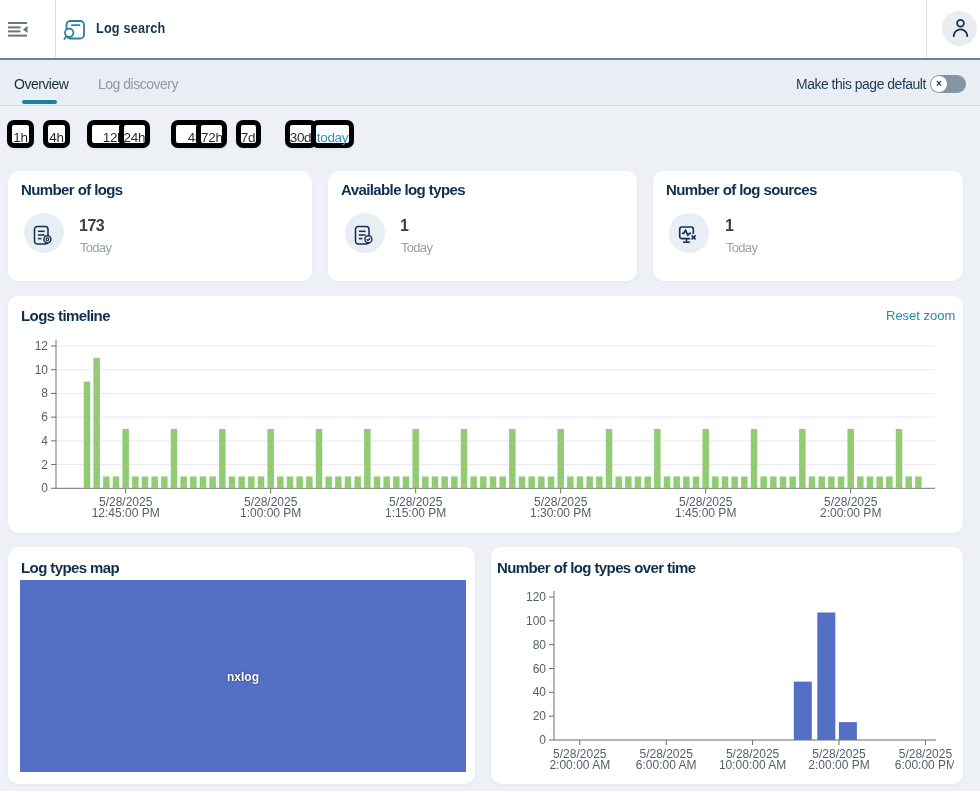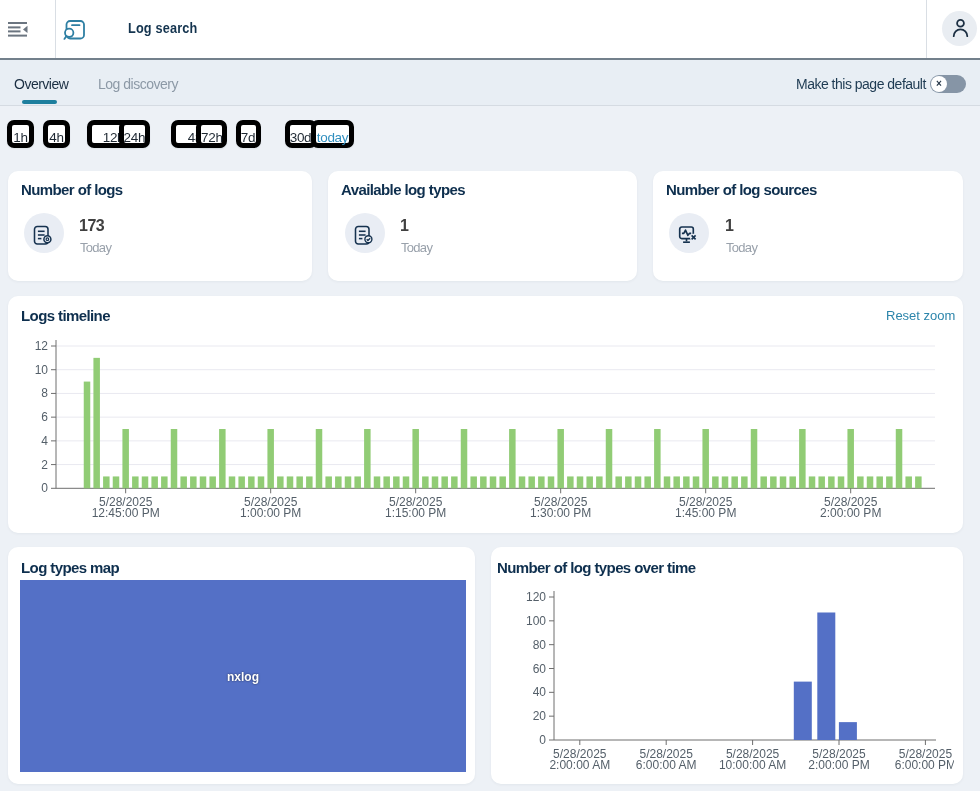--- a/index.html
+++ b/index.html
@@ -2,21 +2,21 @@
 <html><head>
 <meta charset="utf-8">
 <style>
   * { margin:0; padding:0; box-sizing:border-box; }
   html,body { width:980px; height:791px; overflow:hidden; }
   body { font-family:"Liberation Sans", sans-serif; background:#edf1f6; position:relative; }
   .abs { position:absolute; }
   
   #header { left:0; top:0; width:980px; height:60px; background:#fff; border-bottom:2px solid #73808c; }
   .vdiv { top:0; width:1px; height:58px; background:#d9dee4; }
-  #title { left:96px; top:19px; font-size:15.5px; font-weight:bold; color:#14344f; letter-spacing:0.2px;margin-left:32px; }
+  #title { left:96px; top:19px; font-size:15.5px; font-weight:bold; color:#14344f; letter-spacing:0.2px; }
   #avatar { left:942px; top:11px; width:35px; height:35px; border-radius:50%; background:#e9edf2; }
   
   #tabbar { left:0; top:60px; width:980px; height:46px; background:#e8eef4; border-bottom:1px solid #d5dbe2; }
   #tab1 { left:14px; top:76px; letter-spacing:-0.5px; font-size:14px; color:#1a2e42; }
   #tab2 { left:98px; top:76px; letter-spacing:-0.5px; font-size:14px; color:#8c99a6; }
   #tabind { left:22px; top:99.5px; width:35px; height:4px; border-radius:2px; background:#1d7f9e; }
   #mkdef { left:796px; top:76px; letter-spacing:-0.5px; font-size:14px; color:#1d3a52; }
   #toggle { left:930px; top:75px; width:36px; height:18px; border-radius:9px; background:#8695a6; }
   #knob { left:1px; top:1px; width:16px; height:16px; border-radius:50%; background:#fff; color:#233446; font-size:10px; font-weight:bold; text-align:center; line-height:15px; }
   

